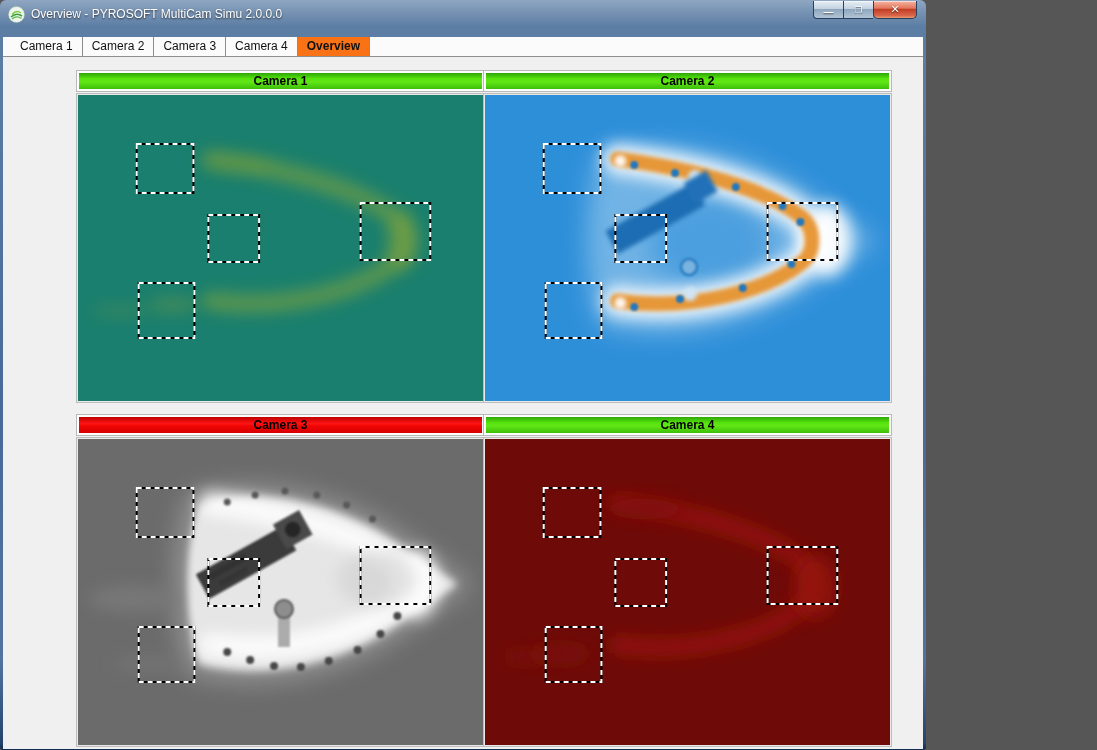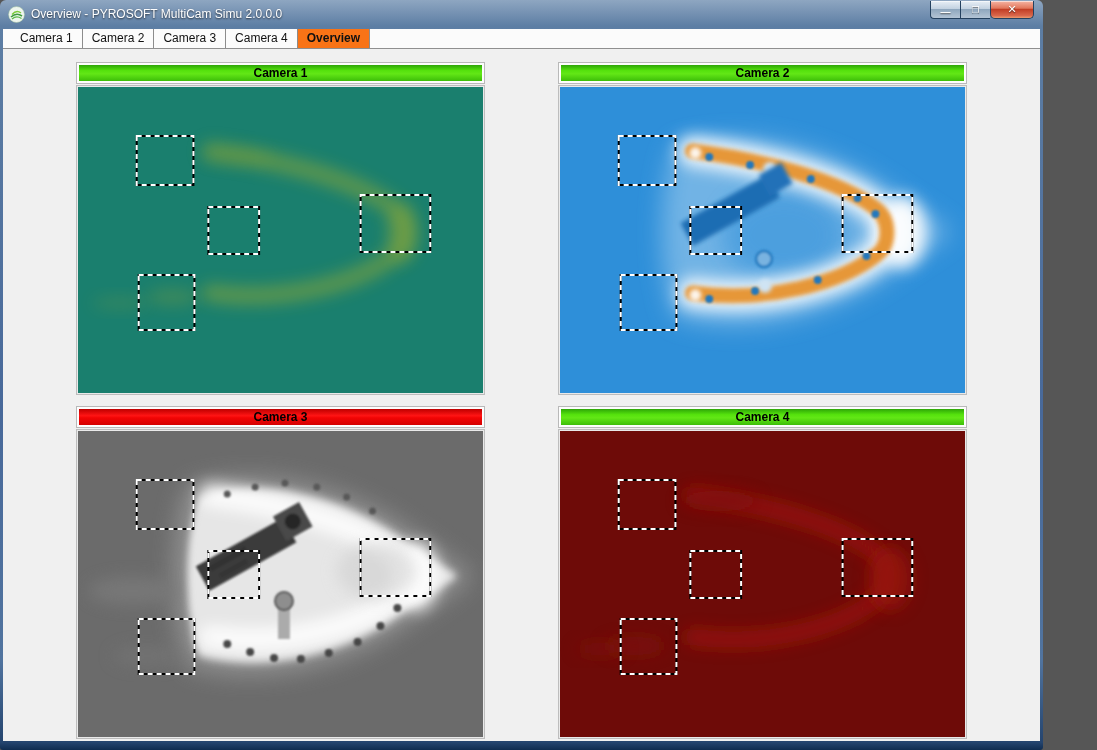--- a/index.html
+++ b/index.html
@@ -1,20 +1,20 @@
 <!DOCTYPE html>
 <html><head>
 <meta charset="utf-8">
 <style>
   html,body{margin:0;padding:0;background:#565656;}
   *{box-sizing:border-box;}
   body{font-family:"Liberation Sans","DejaVu Sans",sans-serif;}
 
   .window{
-    position:relative;width:1043px;height:750px;
+    position:relative;width:926px;height:750px;
     background:linear-gradient(180deg,#8ea6c1 0%,#5d7ea4 26px,#48699a 55%,#51749f 88%,#24446e 99%,#0f2c50 100%);
     border-radius:6px 6px 3px 3px;
     overflow:hidden;
   }
 
   
   .titlebar{position:relative;height:29px;}
   .titlebar .app-icon{position:absolute;left:8px;top:6px;width:17px;height:17px;}
   .titlebar .title{
     position:absolute;left:31px;top:7px;font-size:12px;color:#fff;
@@ -38,21 +38,21 @@
   .win-btn.max{border-radius:0;border-right:none;}
   .win-btn.close{
     width:44px;border-radius:0 0 5px 5px;
     background:linear-gradient(180deg,#f6b5a4 0%,#e2775c 42%,#c23f26 50%,#d8654a 85%,#eb9a6e 100%);
   }
   .glyph-min{display:block;margin-top:6px;}
   .glyph-max{font-size:9px;}
   .glyph-close{font-size:11px;}
 
   
-  .app-body{position:relative;margin:0 3px;height:712px;background:#f0f0f0;}
+  .app-body{position:relative;margin:8px 3px;height:712px;background:#f0f0f0;}
   .tabstrip{
     height:20px;background:#fbfbfb;border-bottom:1px solid #8f8f8f;
     display:flex;align-items:center;padding-left:8px;
   }
   .tab{
     font-size:12px;color:#111;padding:2px 9px 3px 9px;line-height:14px;
     border-right:1px solid #8c8c8c;cursor:default;white-space:nowrap;
   }
   .tab[data-active="true"]{font-weight:bold;background:#f97316;}
 

